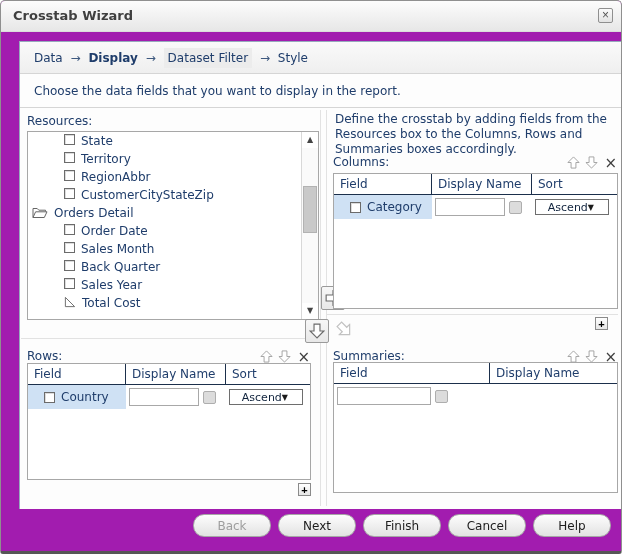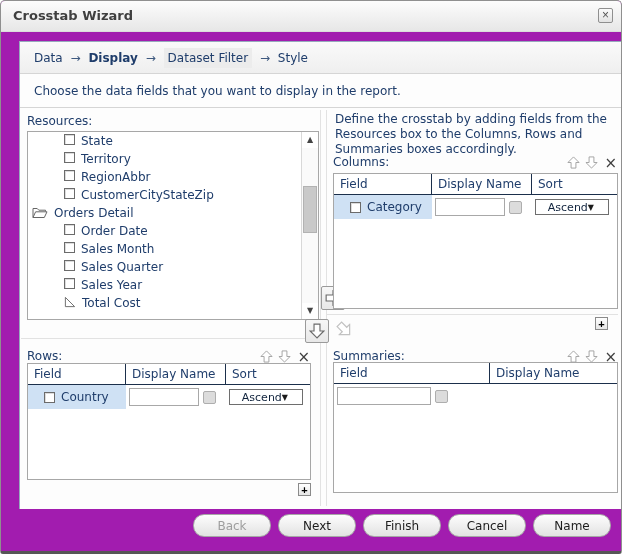--- a/index.html
+++ b/index.html
@@ -146,21 +146,21 @@
           <div class="tree-item indent1">
             <span class="col-icon"></span>
             <span>Order Date</span>
           </div>
           <div class="tree-item indent1">
             <span class="col-icon"></span>
             <span>Sales Month</span>
           </div>
           <div class="tree-item indent1">
             <span class="col-icon"></span>
-            <span>Sales Quarter</span>
+            <span>Back Quarter</span>
           </div>
           <div class="tree-item indent1">
             <span class="col-icon"></span>
             <span>Sales Year</span>
           </div>
           <div class="tree-item indent1">
             <svg class="icon-svg" width="12" height="12" viewBox="0 0 13 13">
               <path d="M1.5 1.5 L11.5 11.5 H1.5 Z" fill="#fff" stroke="#666" stroke-width="1"></path>
             </svg>
             <span>Total Cost</span>
@@ -294,16 +294,16 @@
       </div>
 
     </div>
   </div>
 
   <div class="footer">
     <button class="f-btn disabled" disabled="">Back</button>
     <button class="f-btn">Next</button>
     <button class="f-btn">Finish</button>
     <button class="f-btn">Cancel</button>
-    <button class="f-btn">Name</button>
+    <button class="f-btn">Help</button>
   </div>
 
 </div>
 
 </body></html>

